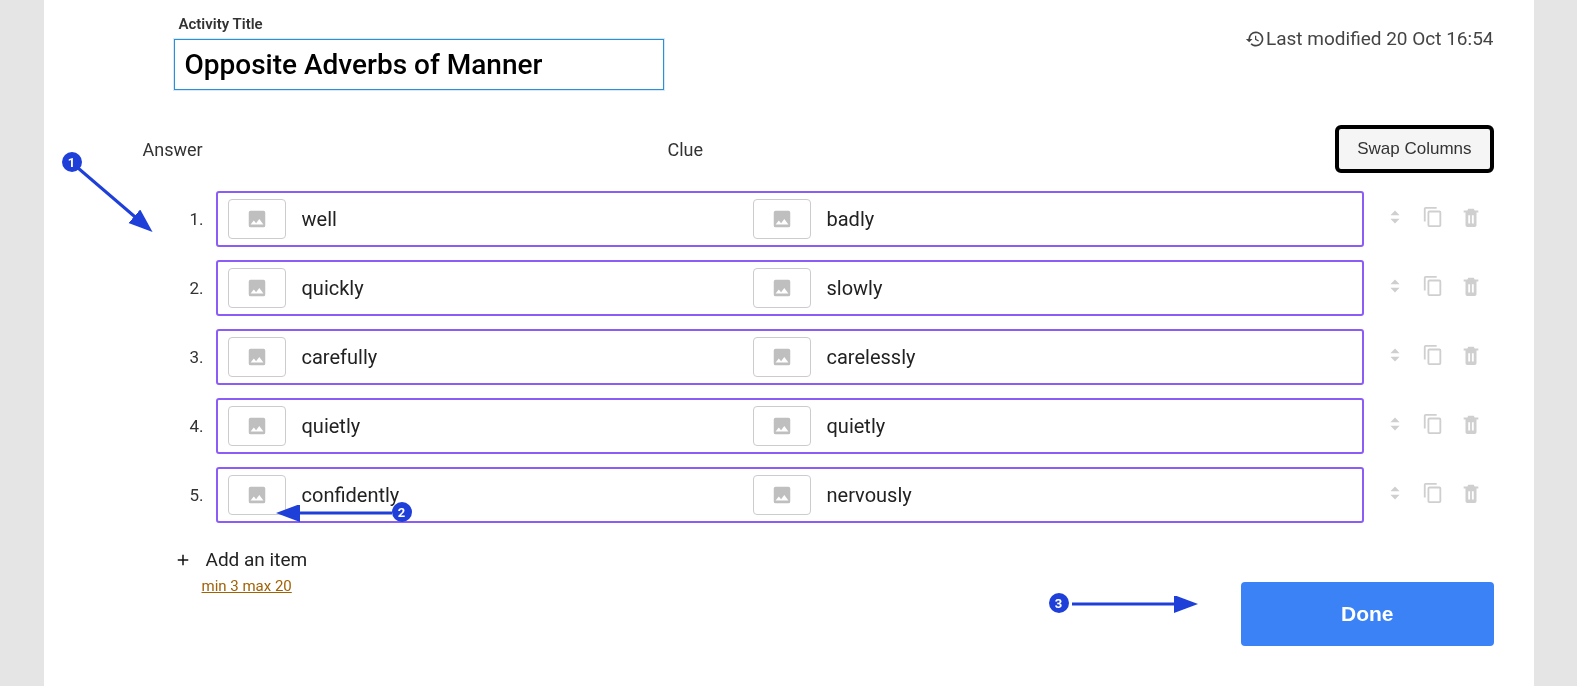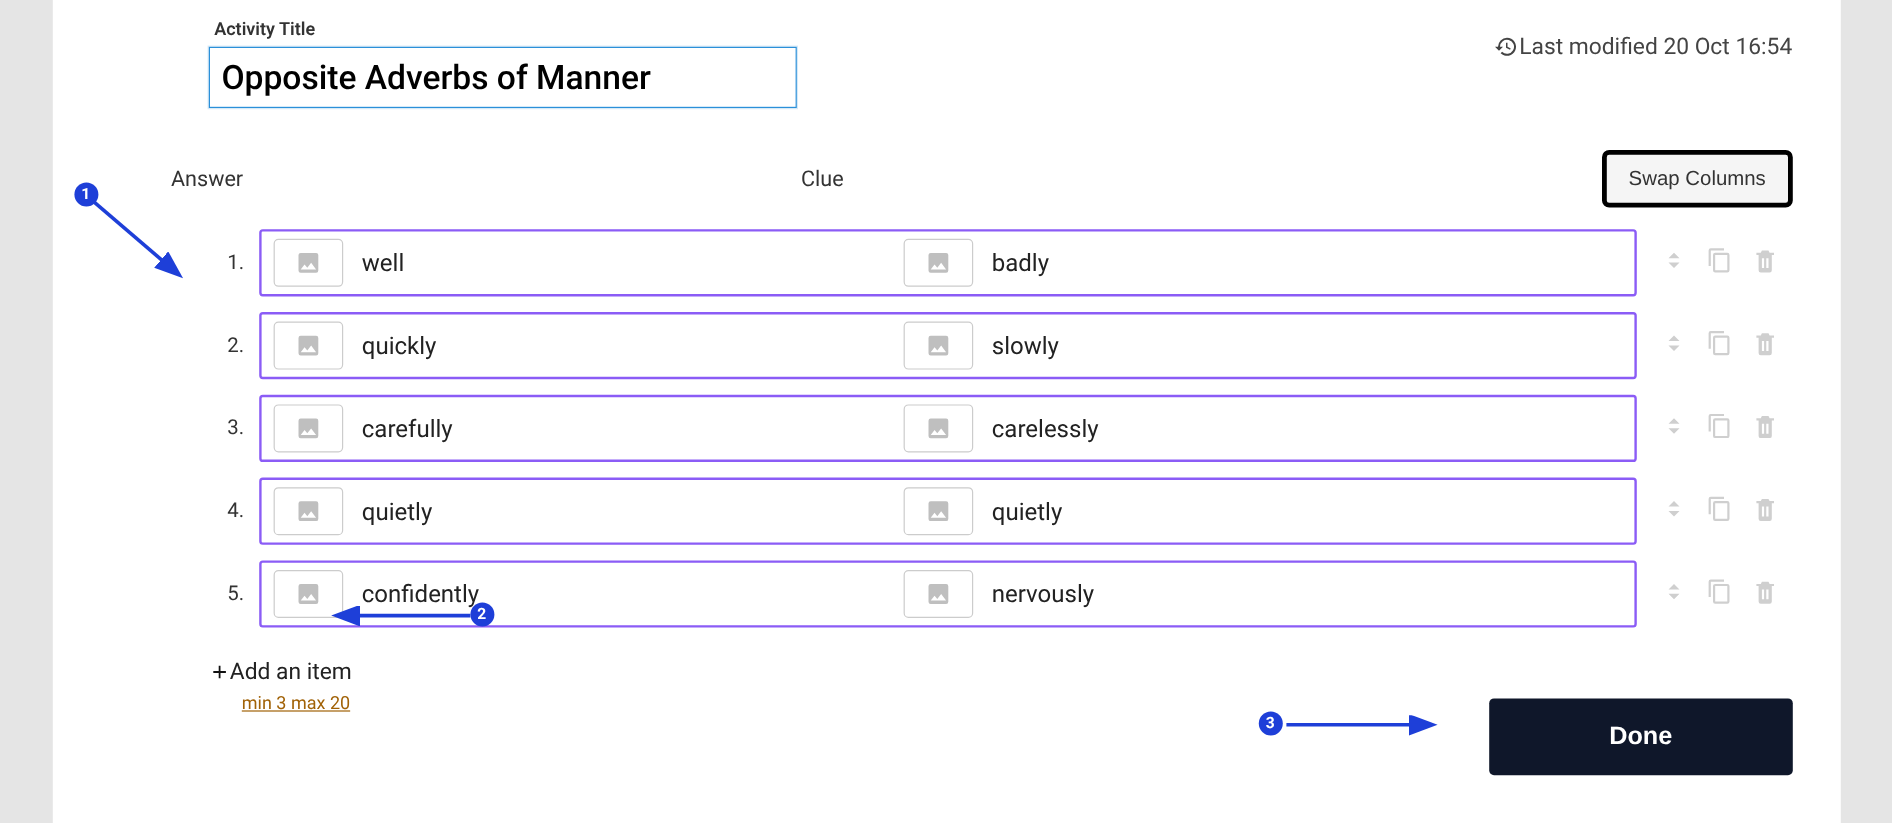--- a/index.html
+++ b/index.html
@@ -126,36 +126,37 @@
       width: 22px;
       height: 22px;
       fill: #cfcfcf;
       cursor: pointer;
     }
     .add-item-row {
       display: flex;
       align-items: center;
       margin-left: 90px;
       margin-top: 25px;
+      gap: 14px;
       cursor: pointer;
     }
     .add-item-row .plus-icon { width: 18px; height: 18px; fill: #111; }
     .add-item-text { font-size: 19px; color: #222; }
     .min-max {
       margin-left: 118px;
       margin-top: 6px;
       font-size: 15px;
       color: #a16207;
       text-decoration: underline;
     }
     .done-btn {
       position: absolute;
       right: 40px;
       bottom: 40px;
-      background: #0f172a;
+      background: #3b82f6;
       color: #fff;
       border: none;
       font-size: 21px;
       font-weight: 600;
       padding: 20px 100px;
       border-radius: 4px;
       cursor: pointer;
     }
     
     .callout-circle {

